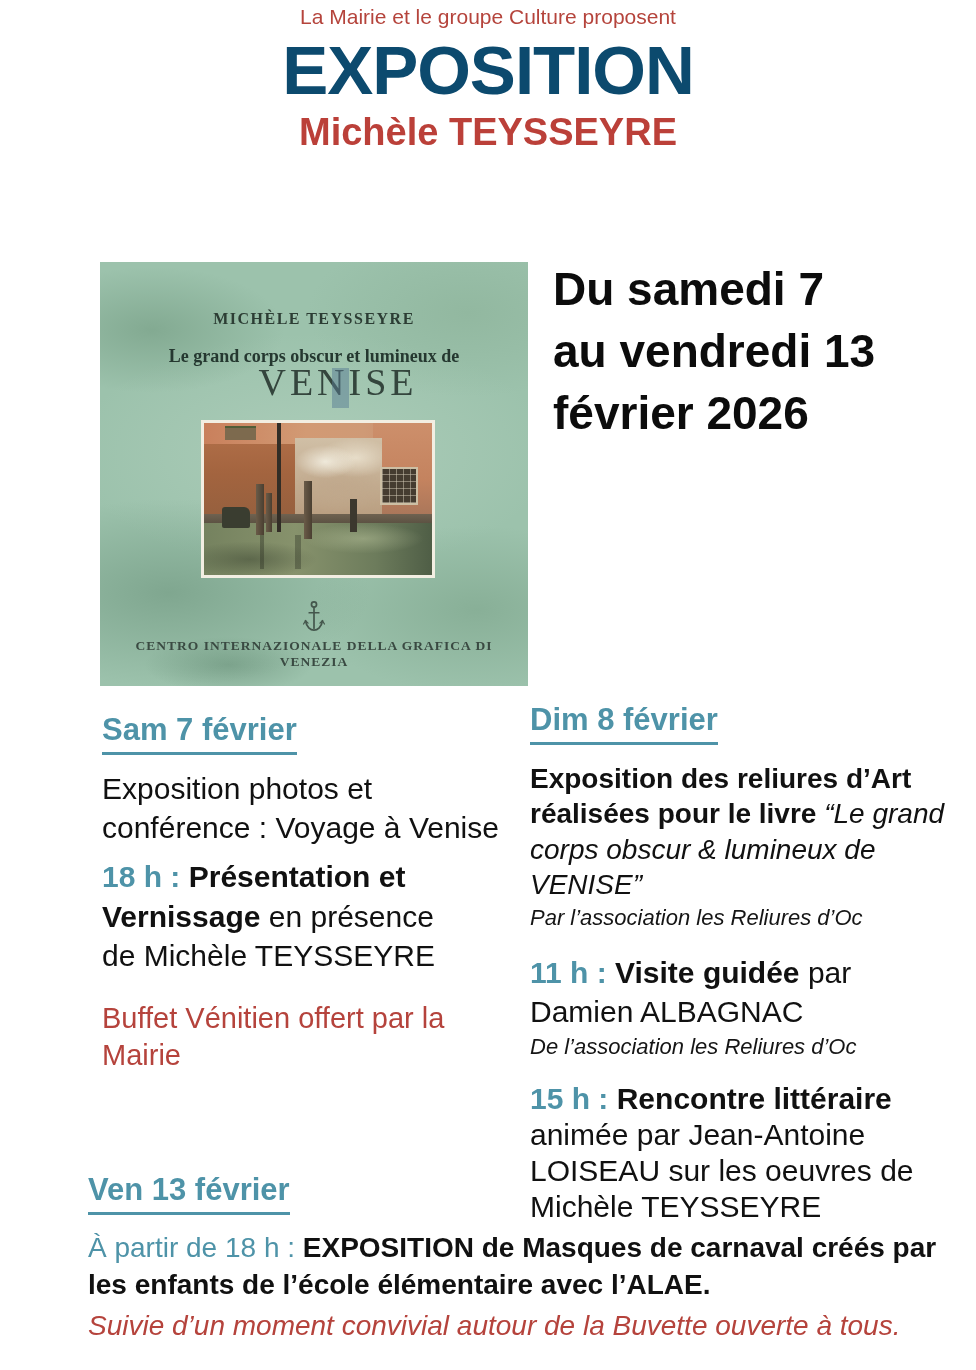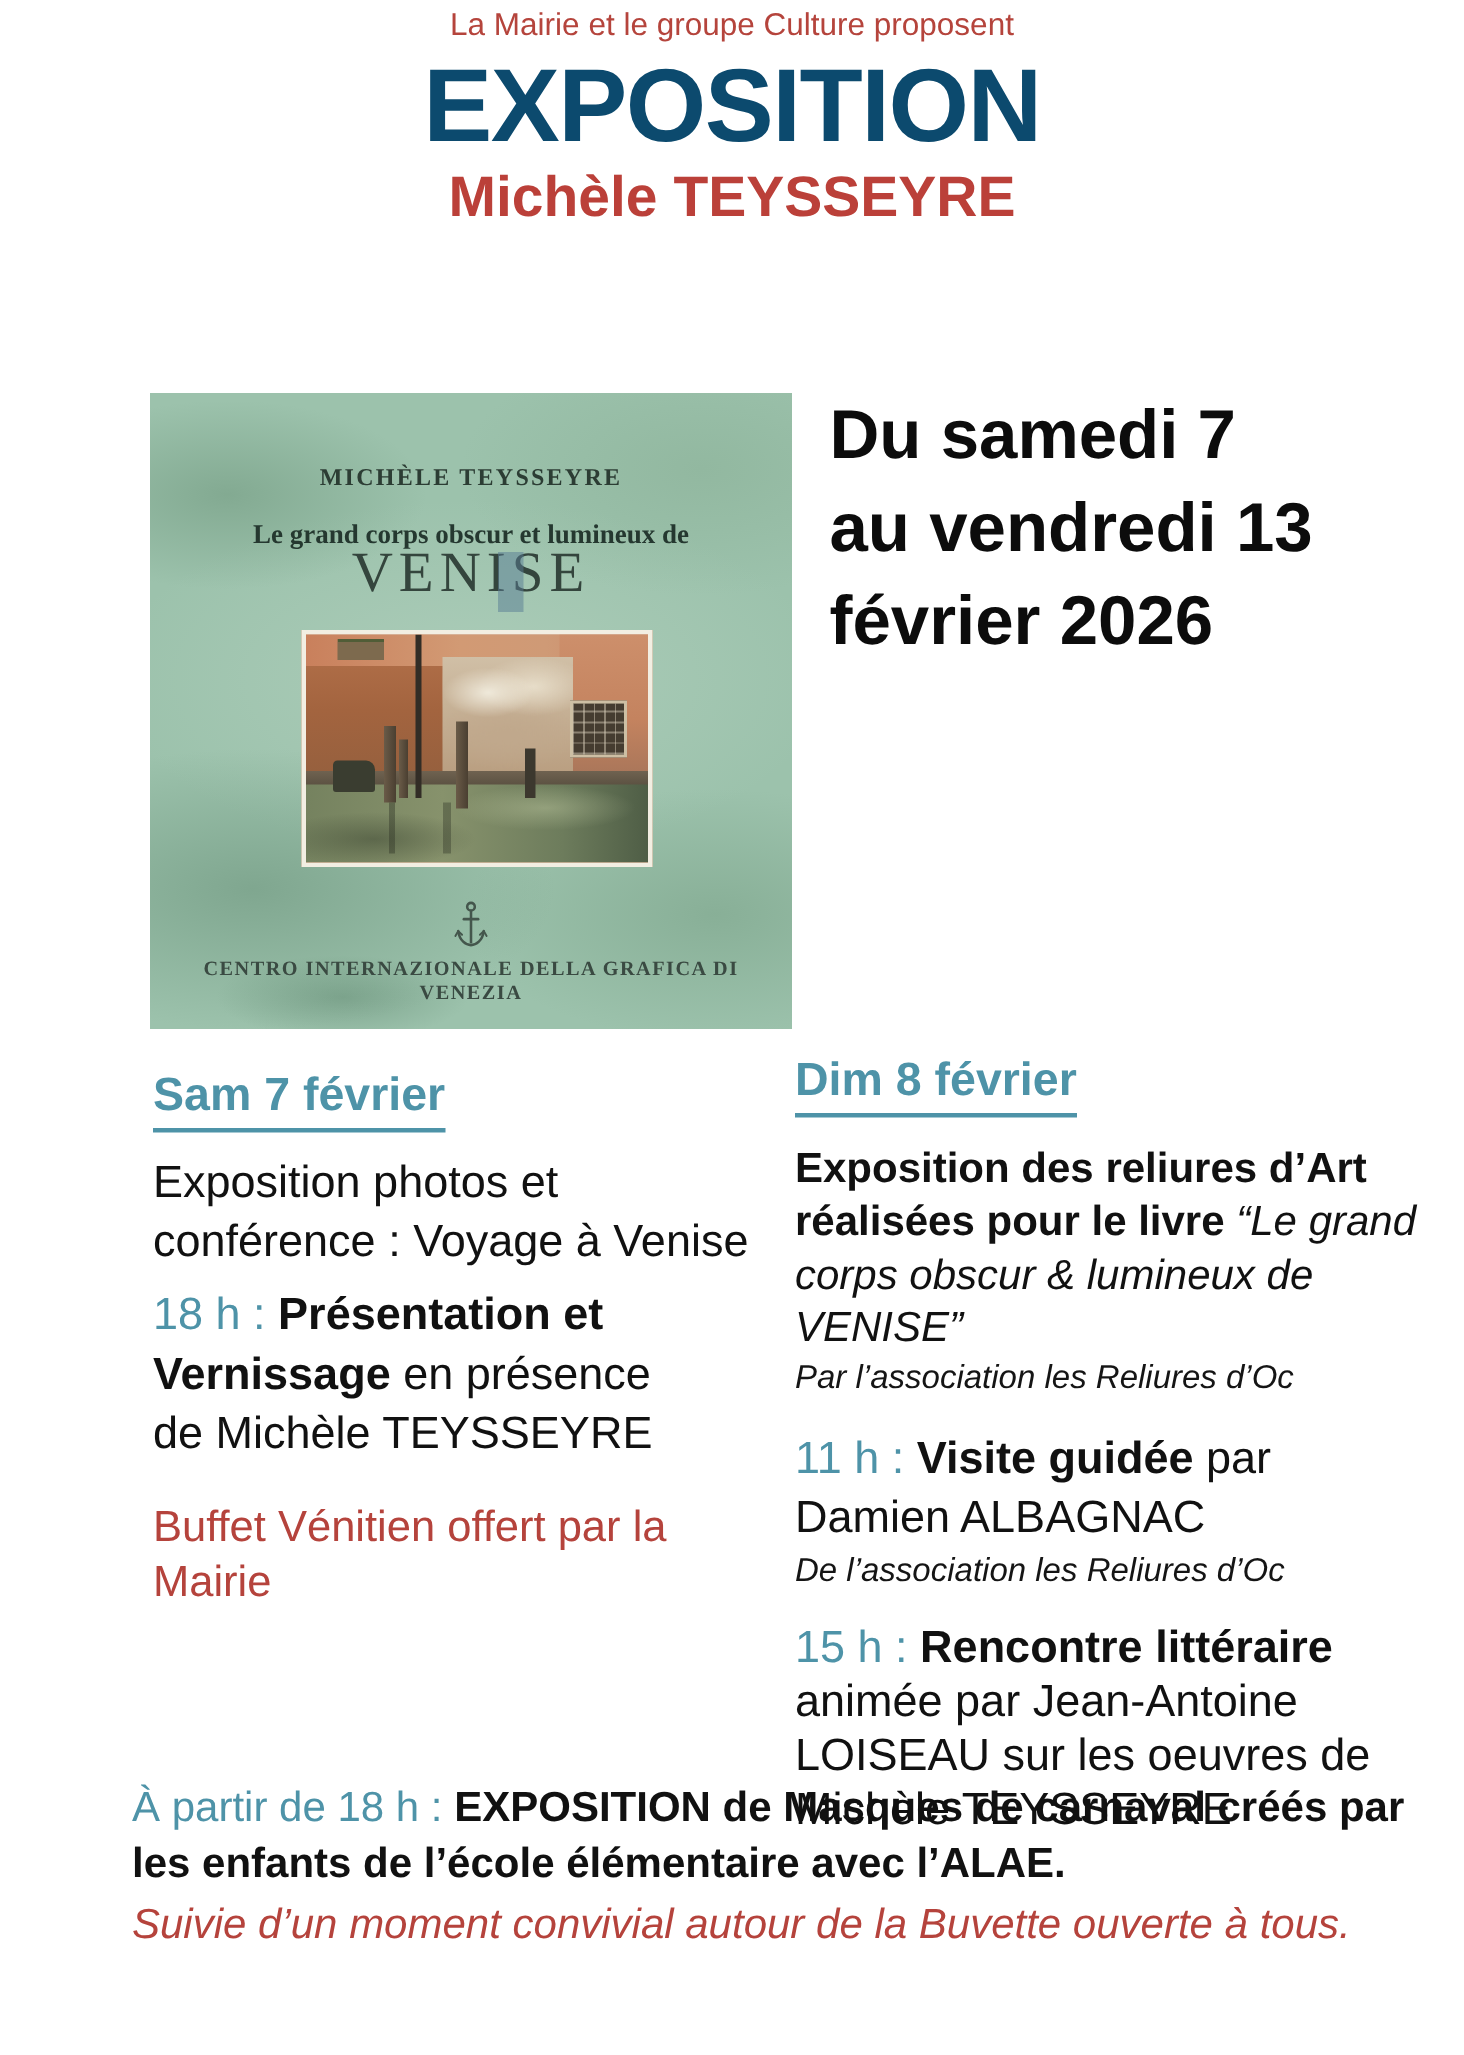--- a/index.html
+++ b/index.html
@@ -34,21 +34,21 @@
       radial-gradient(ellipse 240px 120px at 88% 82%, rgba(120,160,134,.55), transparent 70%),
       radial-gradient(ellipse 320px 160px at 50% 45%, rgba(196,220,204,.4), transparent 75%),
       radial-gradient(ellipse 120px 40px at 30% 95%, rgba(96,136,112,.5), transparent 70%);
     font-family:"Liberation Serif",serif;
   }
   .cover-author{position:absolute;left:0;top:48px;width:100%;text-align:center;
     font-size:16px;font-weight:bold;letter-spacing:1.5px;color:#2c3d34;}
   .cover-tagline{position:absolute;left:0;top:84px;width:100%;text-align:center;
     font-size:18px;font-weight:bold;color:#253830;}
   .cover-title{position:absolute;left:0;top:101px;width:100%;text-align:center;
-    font-size:38px;letter-spacing:4px;color:#34453d;line-height:1.05;}
+    font-size:38px;letter-spacing:4px;color:#34453d;line-height:1.05;padding-left:24px;}
   .venise-highlight{position:absolute;left:232px;top:106px;width:17px;height:40px;
     background:rgba(88,124,148,.5);}
   .cover-photo{position:absolute;left:101px;top:158px;width:228px;height:152px;
     border:3px solid #f2eee2;background:#c08560;overflow:hidden;}
   .ph-plaster-top{position:absolute;left:0;top:0;width:100%;height:16%;
     background:linear-gradient(90deg,#c9805c 0%,#d29a74 45%,#cf9a76 70%,#c9886a 100%);}
   .ph-flowerbox{position:absolute;left:9%;top:2%;width:14%;height:9%;background:#7d6a4e;
     box-shadow:inset 0 2px 0 rgba(70,90,50,.8);}
   .ph-brick{position:absolute;left:0;top:14%;width:46%;height:48%;
     background:linear-gradient(180deg,#ad6c46 0%,#a3643f 40%,#96603e 100%);}
@@ -90,21 +90,21 @@
     font-size:13.5px;letter-spacing:1px;color:#3a4a42;font-weight:bold;}
 
   
   .day-heading{display:inline-block;font-size:31px;font-weight:bold;color:#4e93a8;
     border-bottom:3px solid #4e93a8;padding-bottom:4px;}
   .col-left{position:absolute;left:102px;top:712px;width:424px;}
   .col-right{position:absolute;left:530px;top:702px;width:446px;}
   .bottom-sec{position:absolute;left:88px;top:1172px;width:876px;}
 
   .bold-ev{font-weight:bold;}
-  .time{color:#4e93a8;font-weight:normal;}
+  .time{color:#4e93a8;font-weight:bold;}
   .ev1-left{margin-top:14px;font-size:30px;line-height:1.3;font-weight:normal;}
   .ev2-left{margin-top:10px;font-size:30px;line-height:1.32;}
   .note-red{margin-top:24px;font-size:29px;line-height:1.3;color:#b5433c;}
 
   .ev1-right{margin-top:16px;font-size:28px;line-height:1.26;}
   .credit{margin-top:3px;font-size:22px;line-height:1.2;font-style:italic;color:#151515;}
   .ev2-right{margin-top:22px;font-size:30px;line-height:1.3;}
   .ev3-right{margin-top:20px;font-size:30px;line-height:1.2;}
   .italic{font-style:italic;}
 
@@ -182,18 +182,19 @@
     <div class="ev2-right pre"><span class="time">11 h : </span><span class="bold-ev">Visite guidée</span><span> par
 Damien ALBAGNAC</span></div>
     <div class="credit">De l’association les Reliures d’Oc</div>
     <div class="ev3-right pre"><span class="time">15 h : </span><span class="bold-ev">Rencontre littéraire</span><span>
 animée par Jean-Antoine
 LOISEAU sur les oeuvres de
 Michèle TEYSSEYRE</span></div>
   </div>
 
   <div class="bottom-sec">
+    <span class="day-heading">Ven 13 février</span>
     <div class="fri-line pre"><span class="fri-time">À partir de 18 h : </span><span class="bold-ev">EXPOSITION de Masques de carnaval créés par
 les enfants de l’école élémentaire avec l’ALAE.</span></div>
     <div class="fri-note">Suivie d’un moment convivial autour de la Buvette ouverte à tous.</div>
   </div>
 
 </div>
 
 </body></html>

